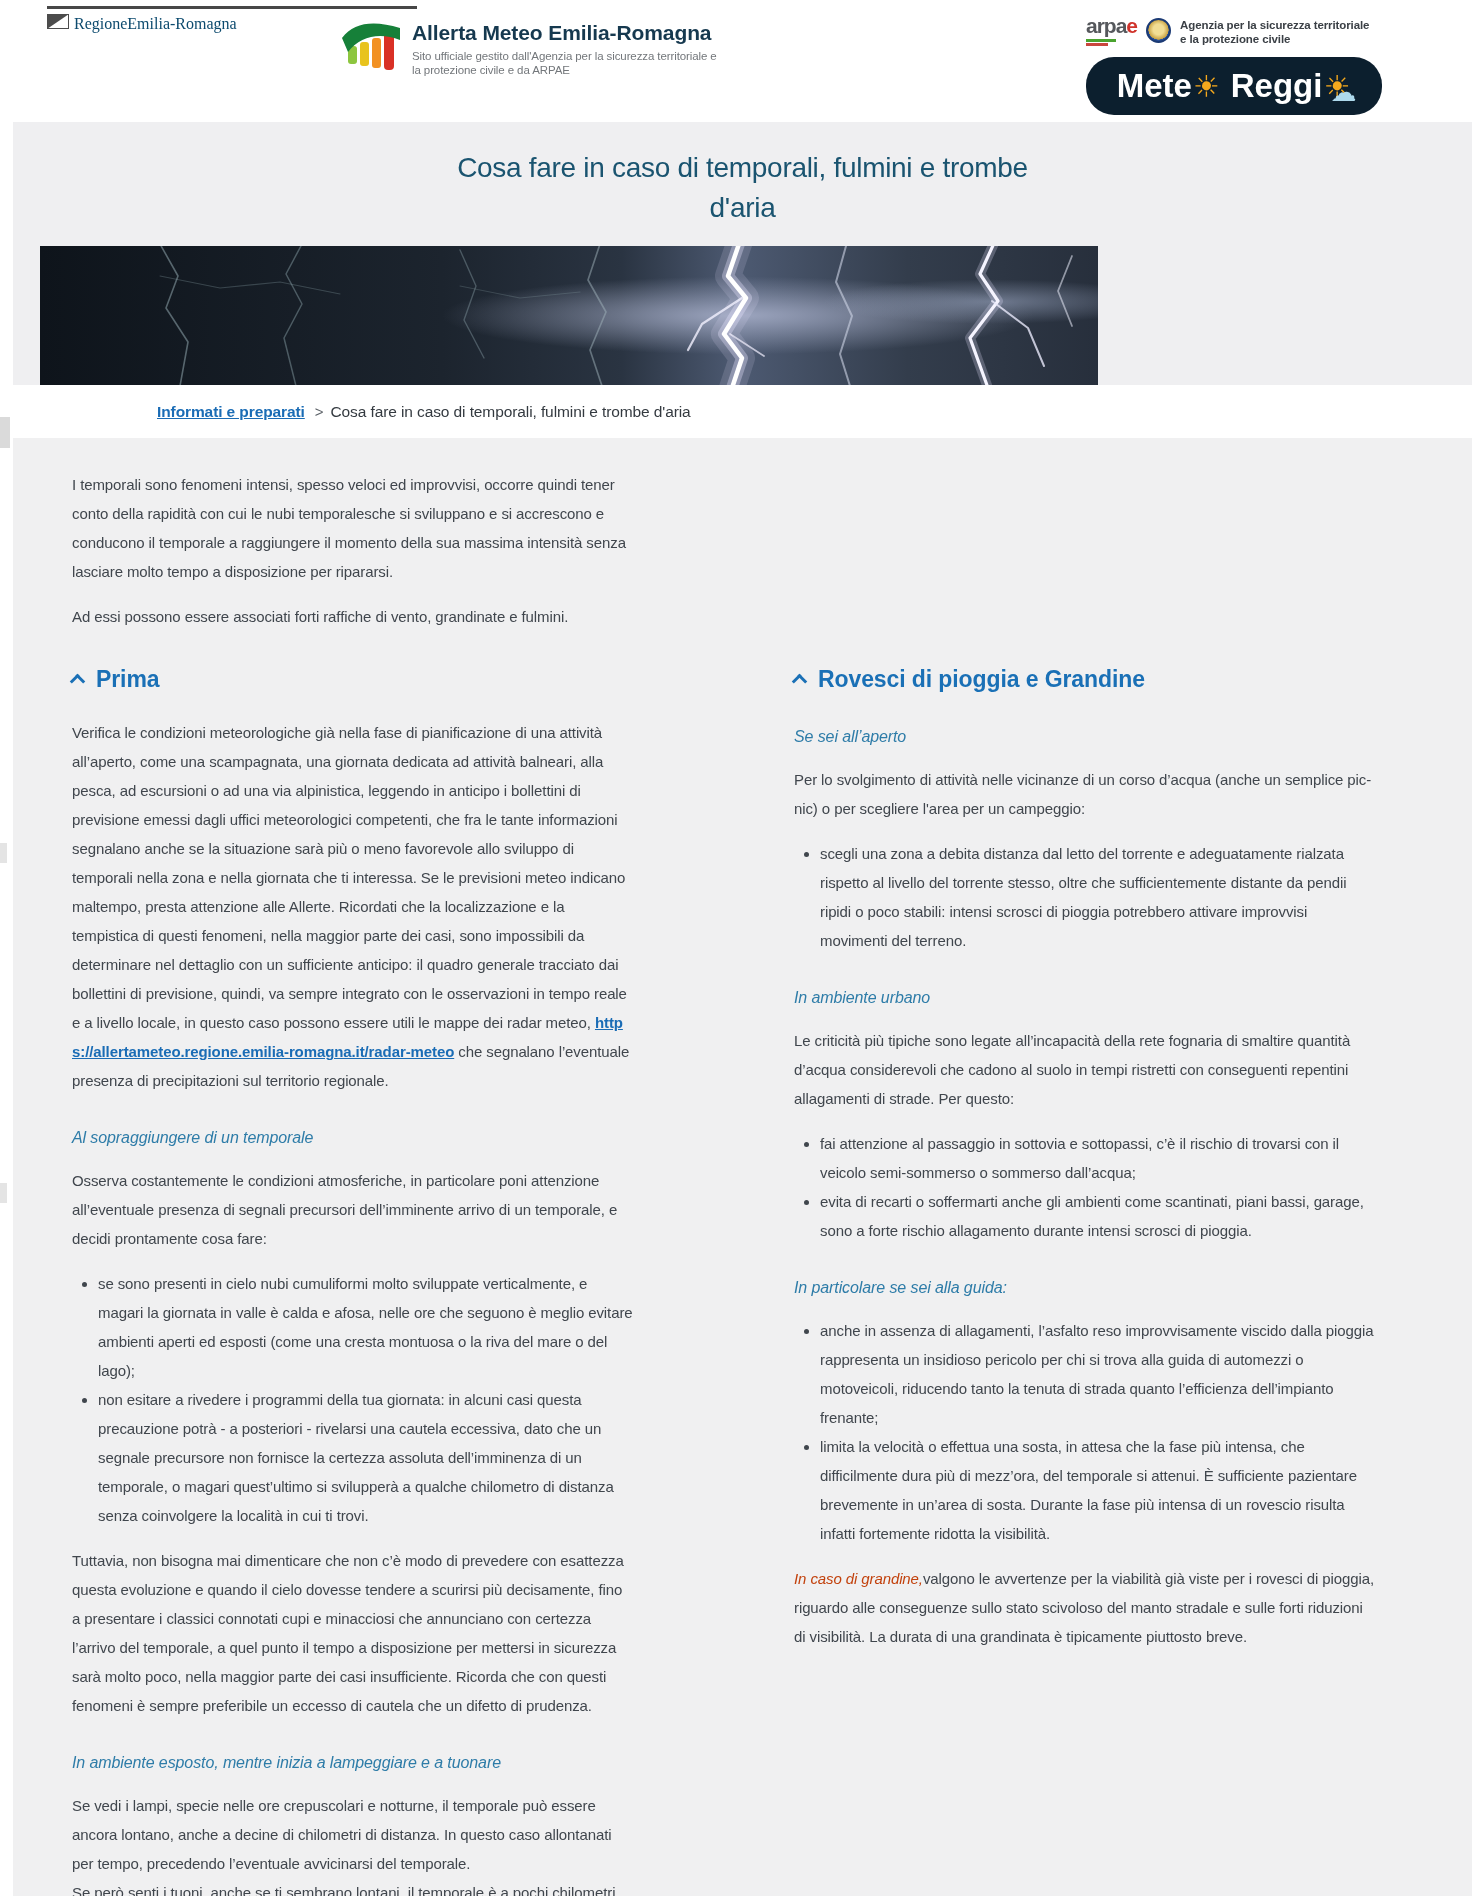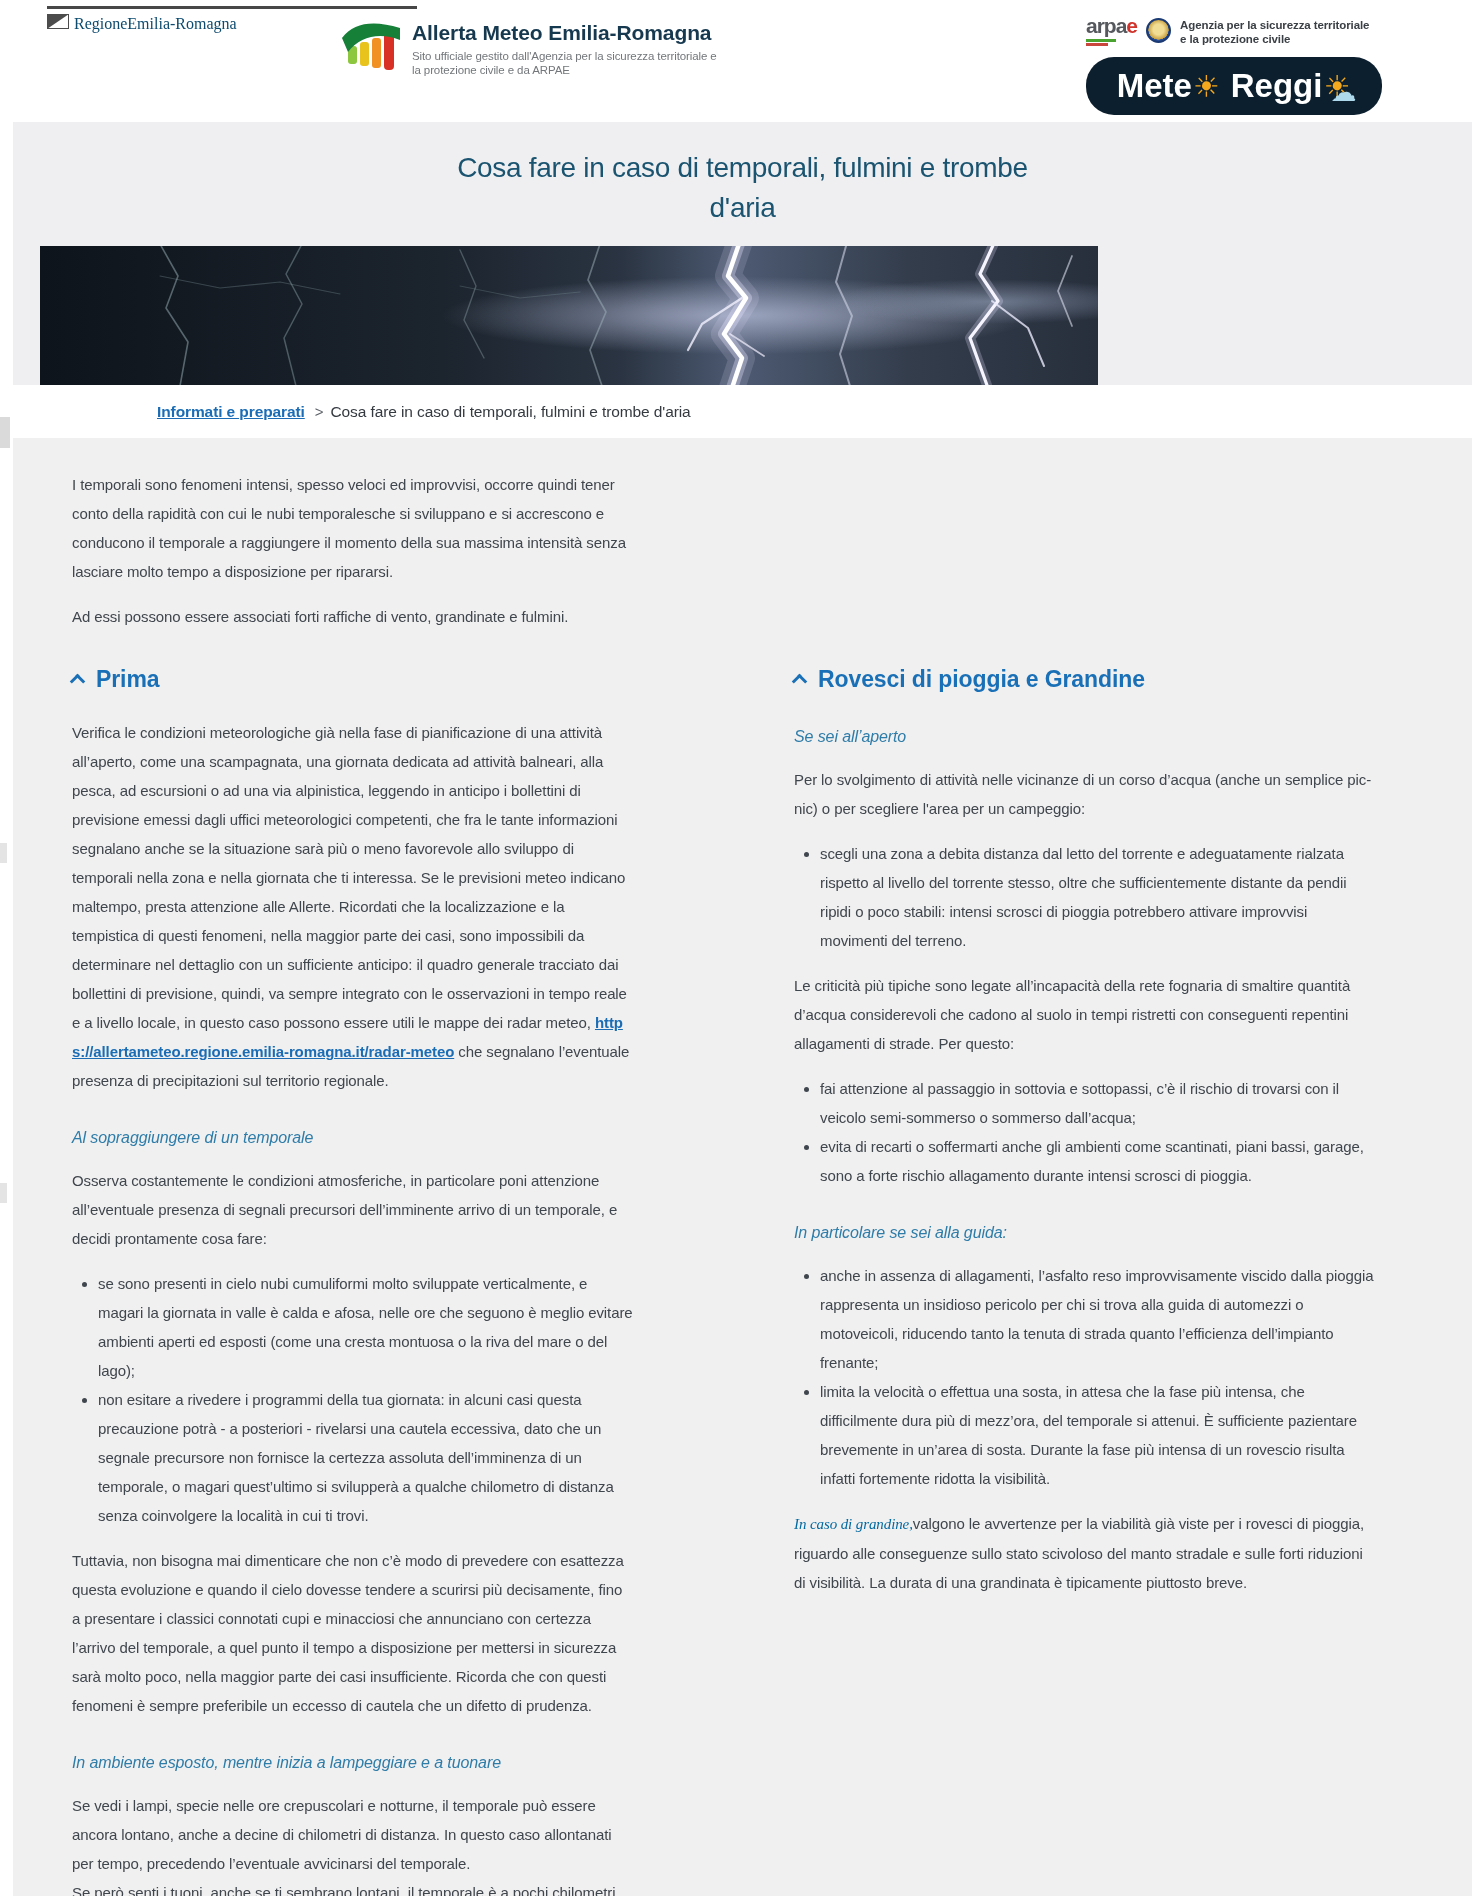--- a/index.html
+++ b/index.html
@@ -56,21 +56,21 @@
   .col.left  { margin-left:59px; width:562px; }
   .col.right { margin-left:160px; width:584px; padding-top:161px; }
   .col p { margin:0 0 16px; }
   .sec { margin:34px 0 24px; display:flex; align-items:center; gap:13px; font-size:23px; font-weight:bold; color:#1a70b6; }
   .chev { width:11px; height:11px; border-top:3px solid #1a70b6; border-left:3px solid #1a70b6;
           transform:rotate(45deg); display:inline-block; margin-top:4px; cursor:pointer; }
   .subhead { margin:28px 0 14px; font-size:16px; font-style:italic; font-weight:400; color:#2e7ca8; }
   .col ul { margin:0 0 16px; padding-left:26px; }
   .col li { margin:0; }
   .inline-link { color:#1a6cb5; font-weight:bold; text-decoration:underline; cursor:pointer; word-break:break-all; }
-  .final-lead { font-style:italic; color:#0369a1;font-family:Liberation Serif, serif; }
+  .final-lead { font-style:italic; color:#c2410c; }
 
   
   .side-tab { position:absolute; left:0; background:#dadada; }
   .side-tab.t1 { top:417px; width:10px; height:31px; }
   .side-tab.t2 { top:843px; width:7px; height:20px; background:#e4e4e4; }
   .side-tab.t3 { top:1183px; width:7px; height:20px; background:#e4e4e4; }
 </style>
 </head>
 <body>
 
@@ -215,20 +215,21 @@
       <span class="chev"></span>
       <span>Rovesci di pioggia e Grandine</span>
     </h2>
 
     <h3 class="subhead">Se sei all’aperto</h3>
     <p>Per lo svolgimento di attività nelle vicinanze di un corso d’acqua (anche un semplice pic-nic) o per scegliere l'area per un campeggio:</p>
     <ul>
       <li>scegli una zona a debita distanza dal letto del torrente e adeguatamente rialzata rispetto al livello del torrente stesso, oltre che sufficientemente distante da pendii ripidi o poco stabili: intensi scrosci di pioggia potrebbero attivare improvvisi movimenti del terreno.</li>
     </ul>
 
+    <h3 class="subhead">In ambiente urbano</h3>
     <p>Le criticità più tipiche sono legate all’incapacità della rete fognaria di smaltire quantità d’acqua considerevoli che cadono al suolo in tempi ristretti con conseguenti repentini allagamenti di strade. Per questo:</p>
     <ul>
       <li>fai attenzione al passaggio in sottovia e sottopassi, c’è il rischio di trovarsi con il veicolo semi-sommerso o sommerso dall’acqua;</li>
       <li>evita di recarti o soffermarti anche gli ambienti come scantinati, piani bassi, garage, sono a forte rischio allagamento durante intensi scrosci di pioggia.</li>
     </ul>
 
     <h3 class="subhead">In particolare se sei alla guida:</h3>
     <ul>
       <li>anche in assenza di allagamenti, l’asfalto reso improvvisamente viscido dalla pioggia rappresenta un insidioso pericolo per chi si trova alla guida di automezzi o motoveicoli, riducendo tanto la tenuta di strada quanto l’efficienza dell’impianto frenante;</li>
       <li>limita la velocità o effettua una sosta, in attesa che la fase più intensa, che difficilmente dura più di mezz’ora, del temporale si attenui. È sufficiente pazientare brevemente in un’area di sosta. Durante la fase più intensa di un rovescio risulta infatti fortemente ridotta la visibilità.</li>

